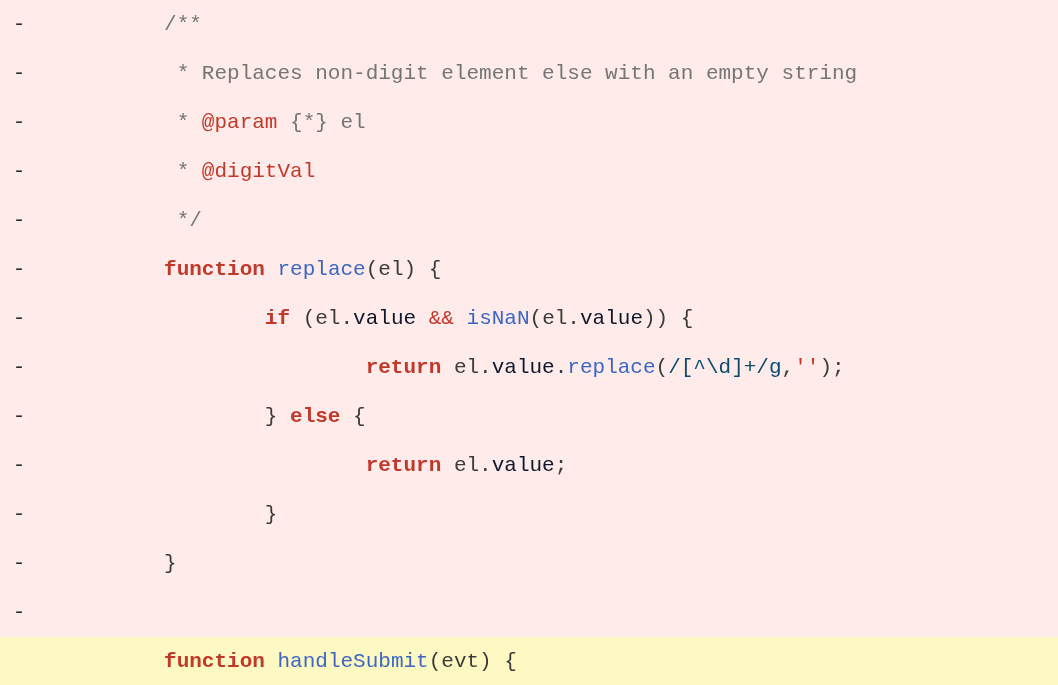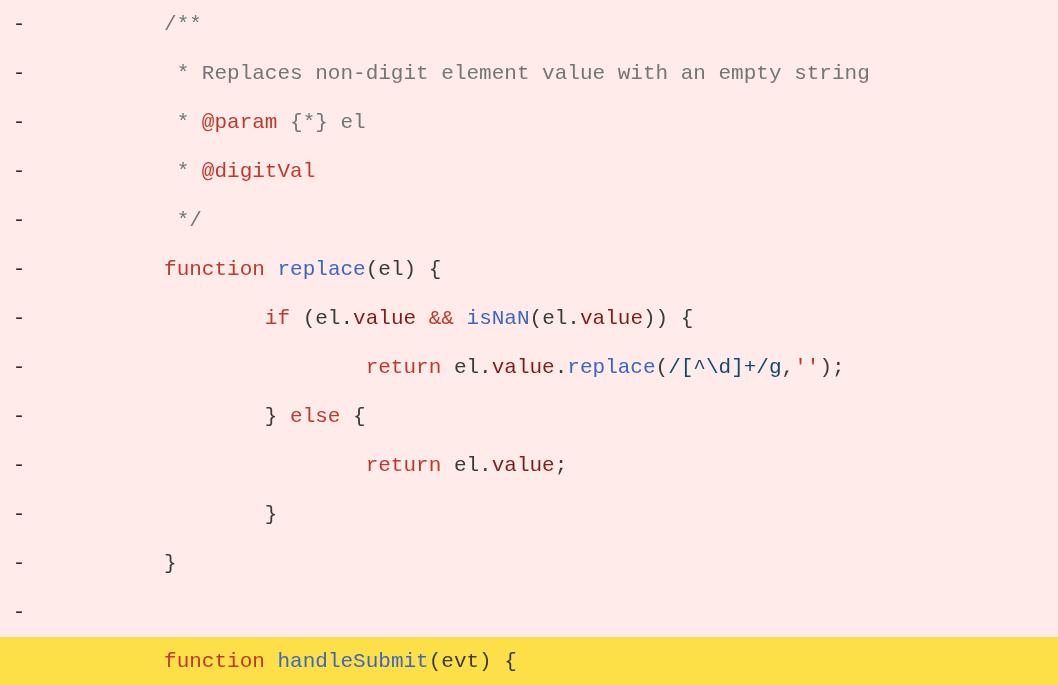--- a/index.html
+++ b/index.html
@@ -9,58 +9,58 @@
     line-height: 49px;
     background: #ffffff;
     width: 1058px;
   }
   .diff-row {
     display: flex;
     align-items: flex-start;
     min-height: 49px;
   }
   .diff-row.deletion { background: #ffebe9; }
-  .diff-row.unchanged { background: #fde047; }
+  .diff-row.unchanged { background: #fef9c3; }
   .marker {
     width: 38px;
     flex: 0 0 38px;
     text-align: center;
     color: #2b2b2b;
     font-family: Consolas, "Courier New", monospace;
     user-select: none;
   }
   .code {
     flex: 1;
     padding-left: 0;
     white-space: pre;
     font-family: Consolas, "Courier New", monospace;
     color: #3a3a3a;
   }
   
   .c-cmt  { color: #757575; }  
   .c-tag  { color: #c0392b; }  
-  .c-kw   { color: #c0392b; }  
+  .c-kw   { color: #c0392b; font-weight: bold; }  
   .c-fn   { color: #3d66c2; }  
-  .c-prop { color: #7f1d1d; }
+  .c-prop { color: #0f172a; }
   .c-op   { color: #c0392b; }
   .c-punc { color: #3a3a3a; }
   .c-regex{ color: #0c4a6e; }
   .c-str  { color: #c0392b; }
 </style>
 </head>
 <body>
 
 <div id="diff-container">
     <div class="diff-row deletion">
       <span class="marker">-</span>
       <span class="code">          <span class="c-cmt">/**</span></span>
     </div>
     <div class="diff-row deletion">
       <span class="marker">-</span>
-      <span class="code">          <span class="c-cmt"> * Replaces non-digit element value with an empty string</span></span>
+      <span class="code">          <span class="c-cmt"> * Replaces non-digit element else with an empty string</span></span>
     </div>
     <div class="diff-row deletion">
       <span class="marker">-</span>
       <span class="code">          <span class="c-cmt"> * </span><span class="c-tag">@param</span><span class="c-cmt"> {*} el</span></span>
     </div>
     <div class="diff-row deletion">
       <span class="marker">-</span>
       <span class="code">          <span class="c-cmt"> * </span><span class="c-tag">@digitVal</span></span>
     </div>
     <div class="diff-row deletion">

